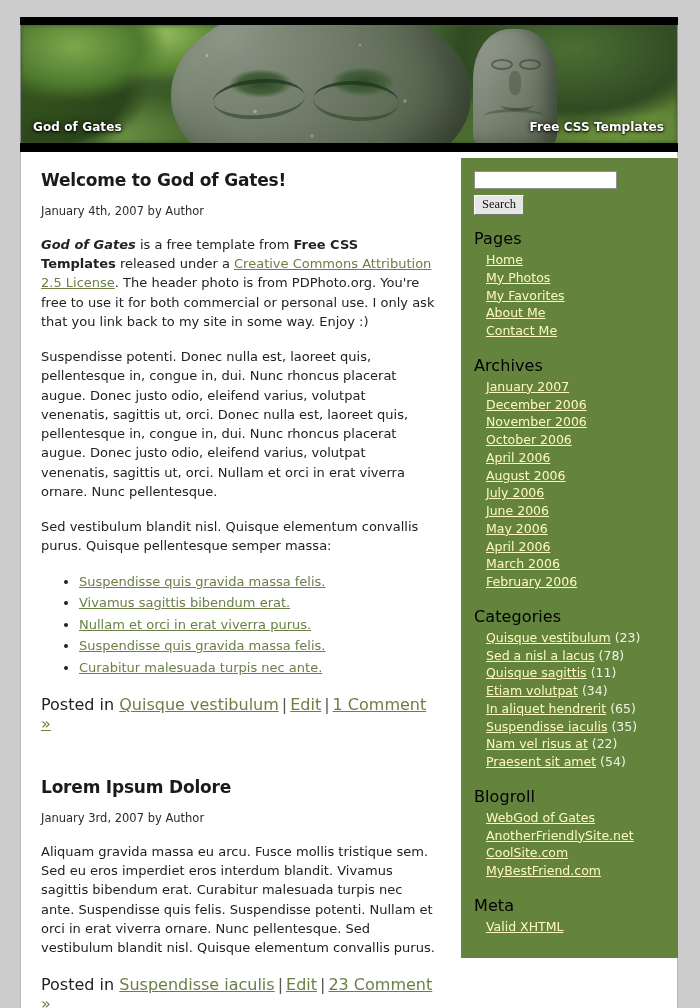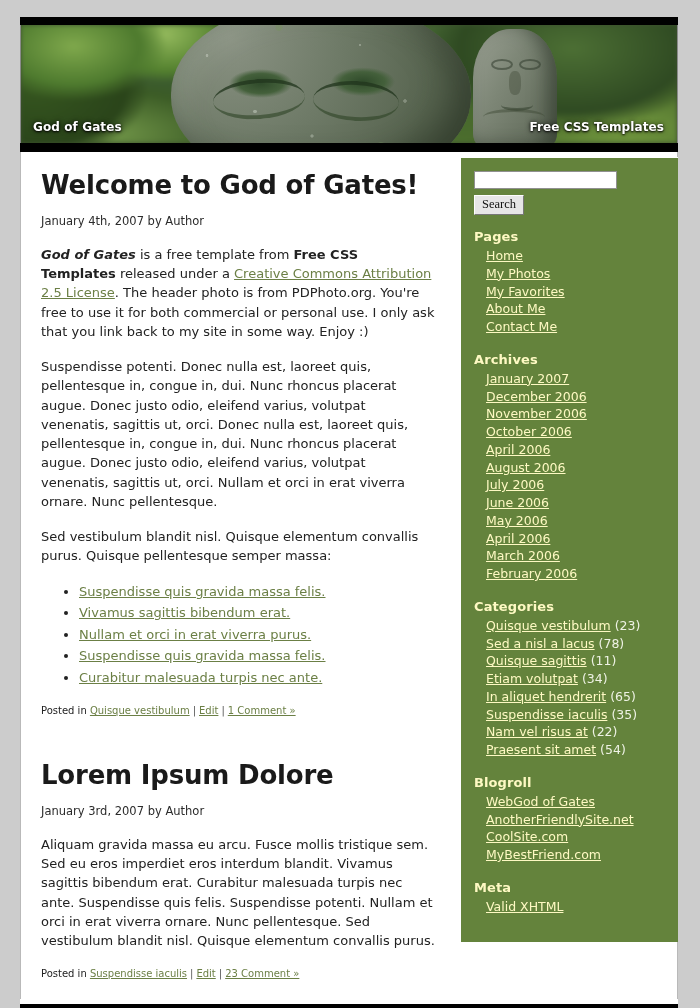--- a/index.html
+++ b/index.html
@@ -136,21 +136,21 @@
     min-height: 785px;
     background: #64833c;
     padding: 13px 14px 20px 13px;
     border-top: 1px solid #ffffff;
     border-left: 1px solid #ffffff;
   }
 
   
   .post-title {
     margin: 0 0 14px 0;
-    font-size: 26px;
+    font-size: 17px;
     font-weight: bold;
     color: #1a1a1a;
     letter-spacing: -.2px;
   }
   .post-meta {
     margin: 0 0 17px 0;
     font-size: 11.5px;
     color: #2b2b2b;
   }
   .post-body p {
@@ -168,21 +168,21 @@
     list-style: disc;
   }
   .post-body ul li {
     margin-bottom: 2px;
     font-size: 13px;
     line-height: 1.5;
     color: #222;
   }
   .post-footer {
     margin: 18px 0 0 0;
-    font-size: 10px;
+    font-size: 16px;
     color: #222222;
   }
   .post-footer a { color: #6b7f45; text-decoration: underline; }
   .post-footer .sep { color: #555; margin: 0 3px; }
   .post-spacer { height: 44px; }
 
   
   #search-form { margin: 0 0 14px 0; }
   #search-input {
     display: block;
@@ -201,23 +201,23 @@
     color: #111;
     background: #e6e6e6;
     border: 1px solid #777;
     border-top-color: #fdfdfd;
     border-left-color: #fdfdfd;
     padding: 1px 7px 2px 7px;
     cursor: pointer;
   }
   .side-heading {
     margin: 16px 0 3px 0;
-    font-size: 13px;
-    font-weight: bold;
-    color: #fef9c3;
+    font-size: 16px;
+    font-weight: normal;
+    color: #000000;
     letter-spacing: .1px;
   }
   .side-heading.first { margin-top: 2px; }
   .side-list {
     margin: 0 0 2px 0;
     padding: 0 0 0 12px;
     list-style: none;
   }
   .side-list li {
     font-size: 12.5px;

